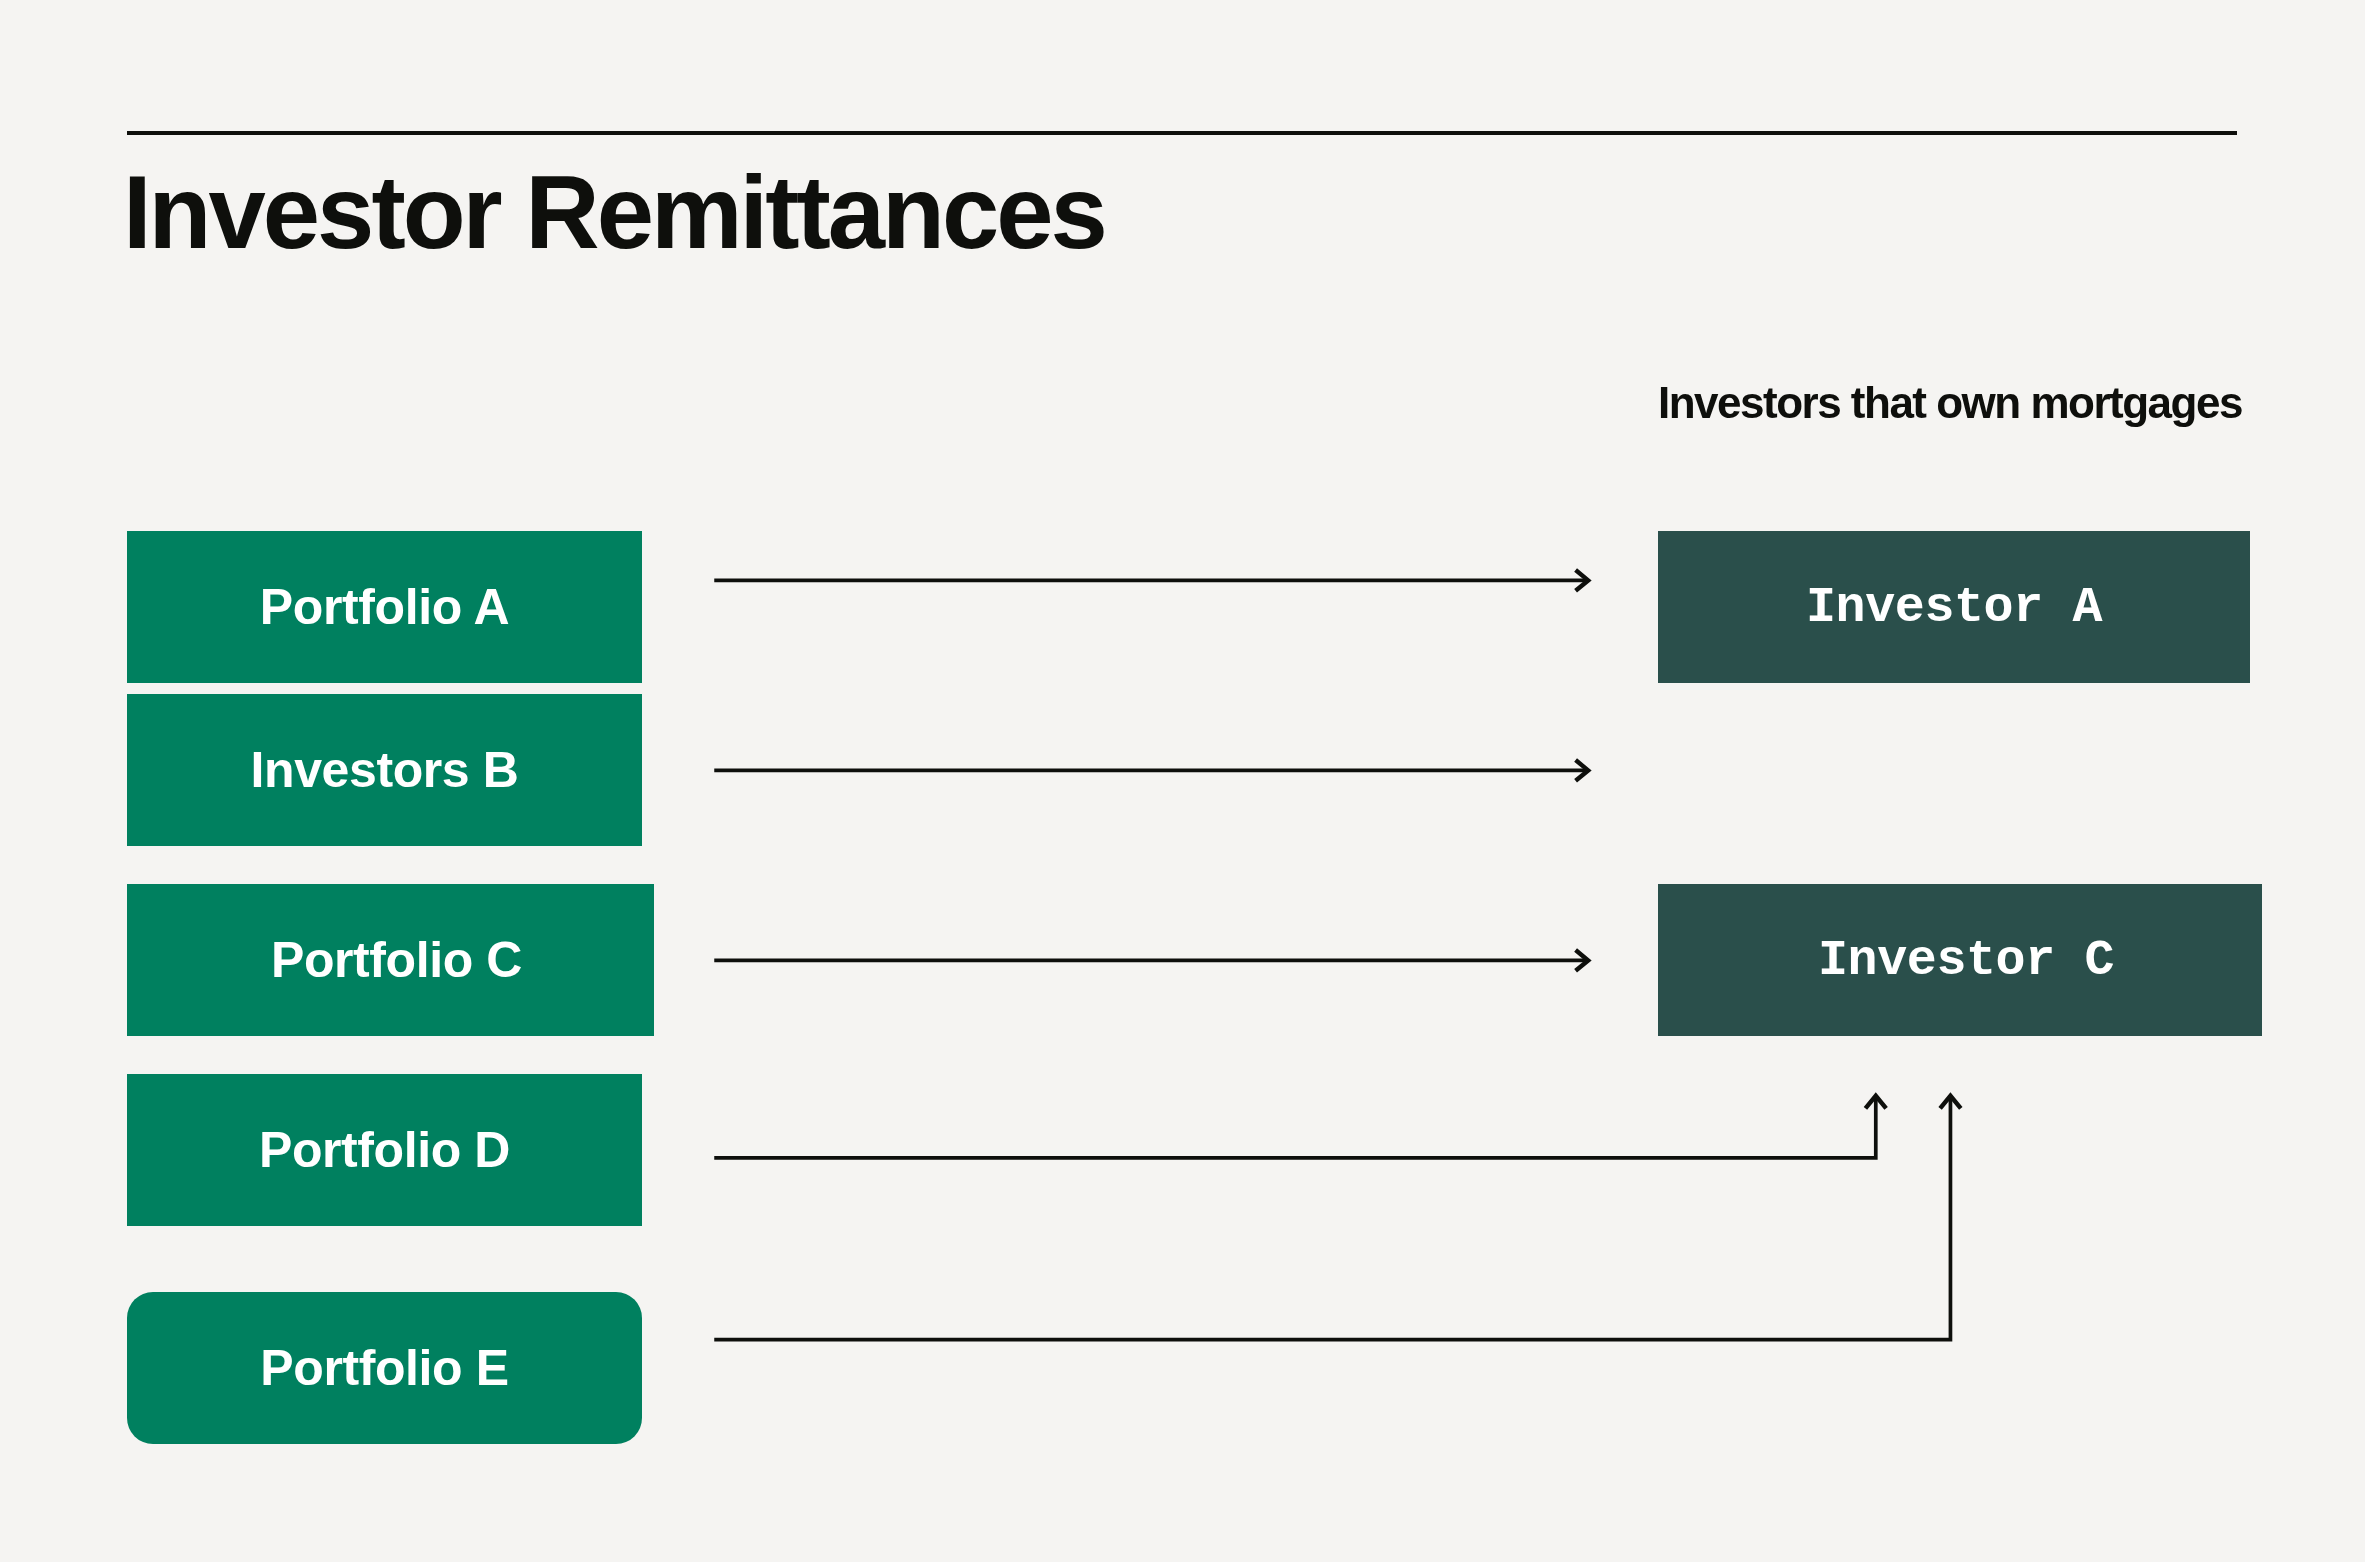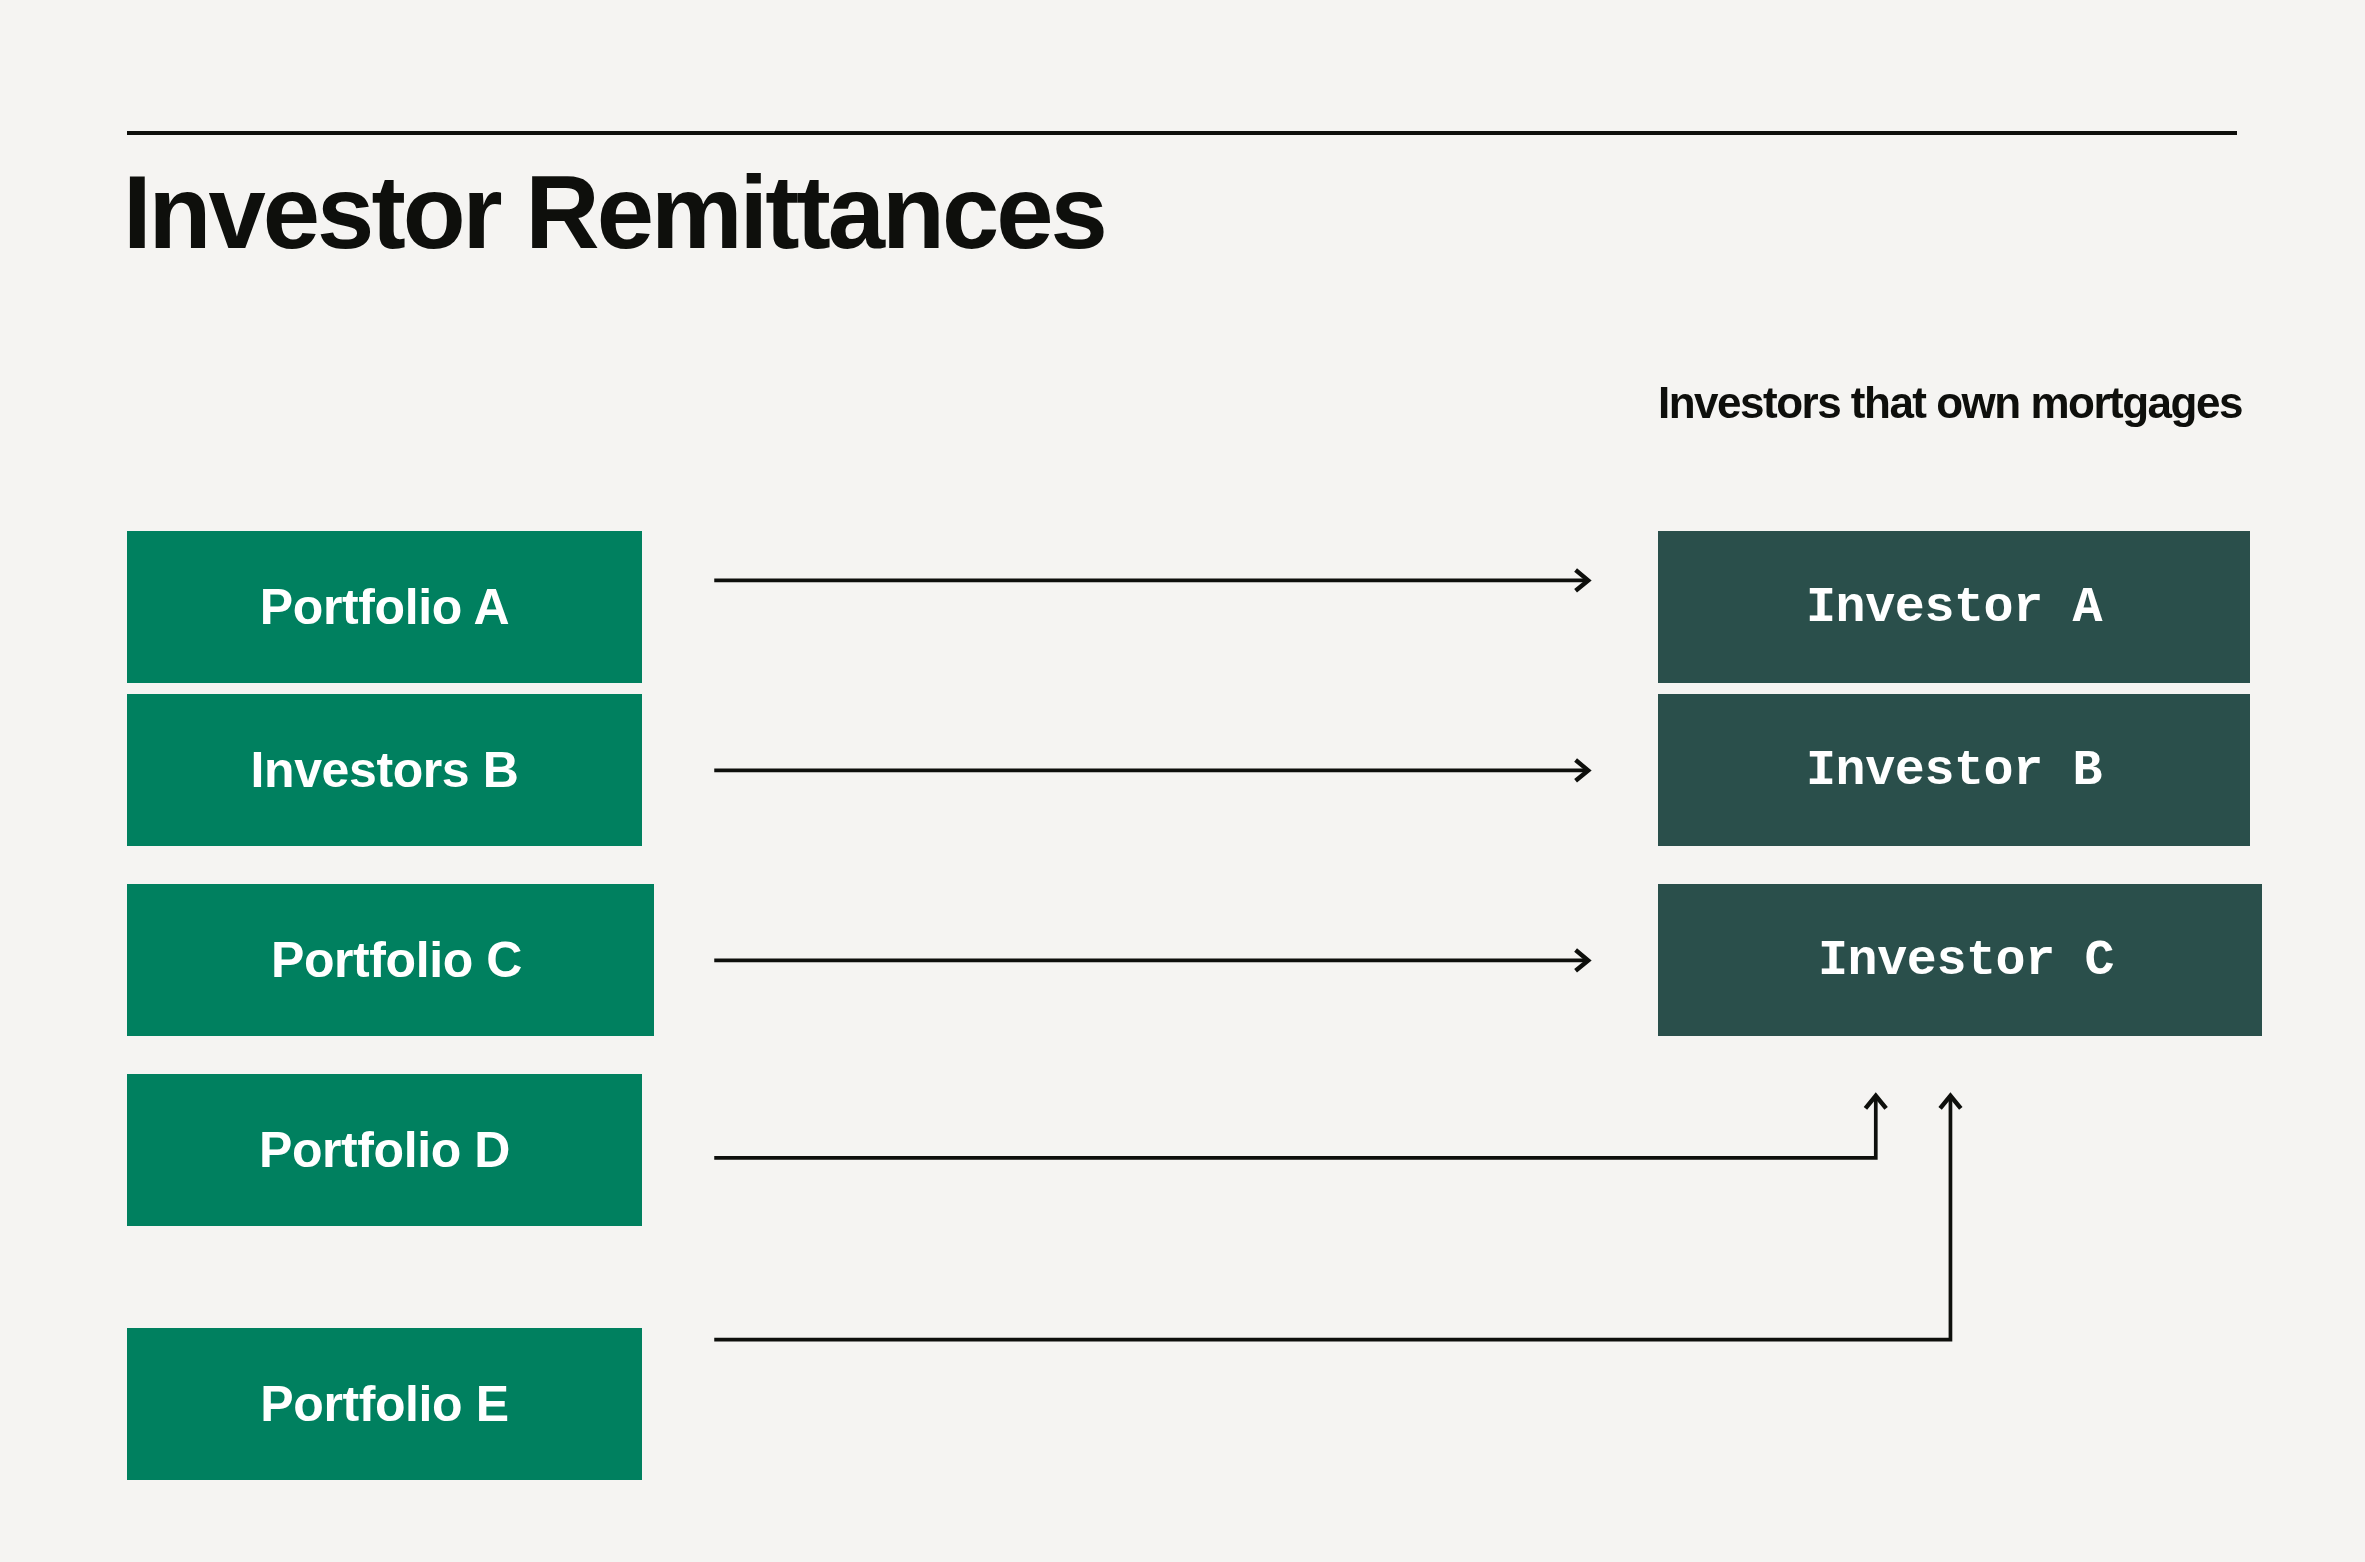--- a/index.html
+++ b/index.html
@@ -68,21 +68,21 @@
   .investor {
     left: 1658px;
     width: 592px;
     background: var(--investor-box, #2a4f4b);
     font-family: Liberation Mono, monospace;
   }
   .row-0 { top: 531px; }
   .row-1 { top: 694px; }
   .row-2 { top: 884px; padding-left: 12px; }
   .row-3 { top: 1074px; }
-  .row-4 { top: 1328px; }
+  .row-4 { top: 1292px; border-radius: 26px; }
   .arrow-layer {
     position: absolute;
     left: 0;
     top: 0;
     width: 2366px;
     height: 1563px;
   }
   .arrow-layer polyline {
     fill: none;
     stroke: var(--ink, #0e0f0c);
@@ -115,23 +115,20 @@
   <div class="node portfolio row-3">
     <span>Portfolio D</span>
   </div>
   <div class="node portfolio row-4">
     <span>Portfolio E</span>
   </div>
 
   <div class="node investor row-0">
     <span>Investor A</span>
   </div>
-  <div class="node investor row-1">
-    <span>Investor B</span>
-  </div>
   <div class="node investor row-2">
     <span>Investor C</span>
   </div>
 
   <svg class="arrow-layer" viewBox="0 0 3200 2114" xmlns="http://www.w3.org/2000/svg" aria-hidden="true">
 
     <g>
       <polyline class="shaft" points="966,785 2146,785"></polyline>
       <polyline class="head" points="2131,771 2148,785 2131,799"></polyline>
     </g>

